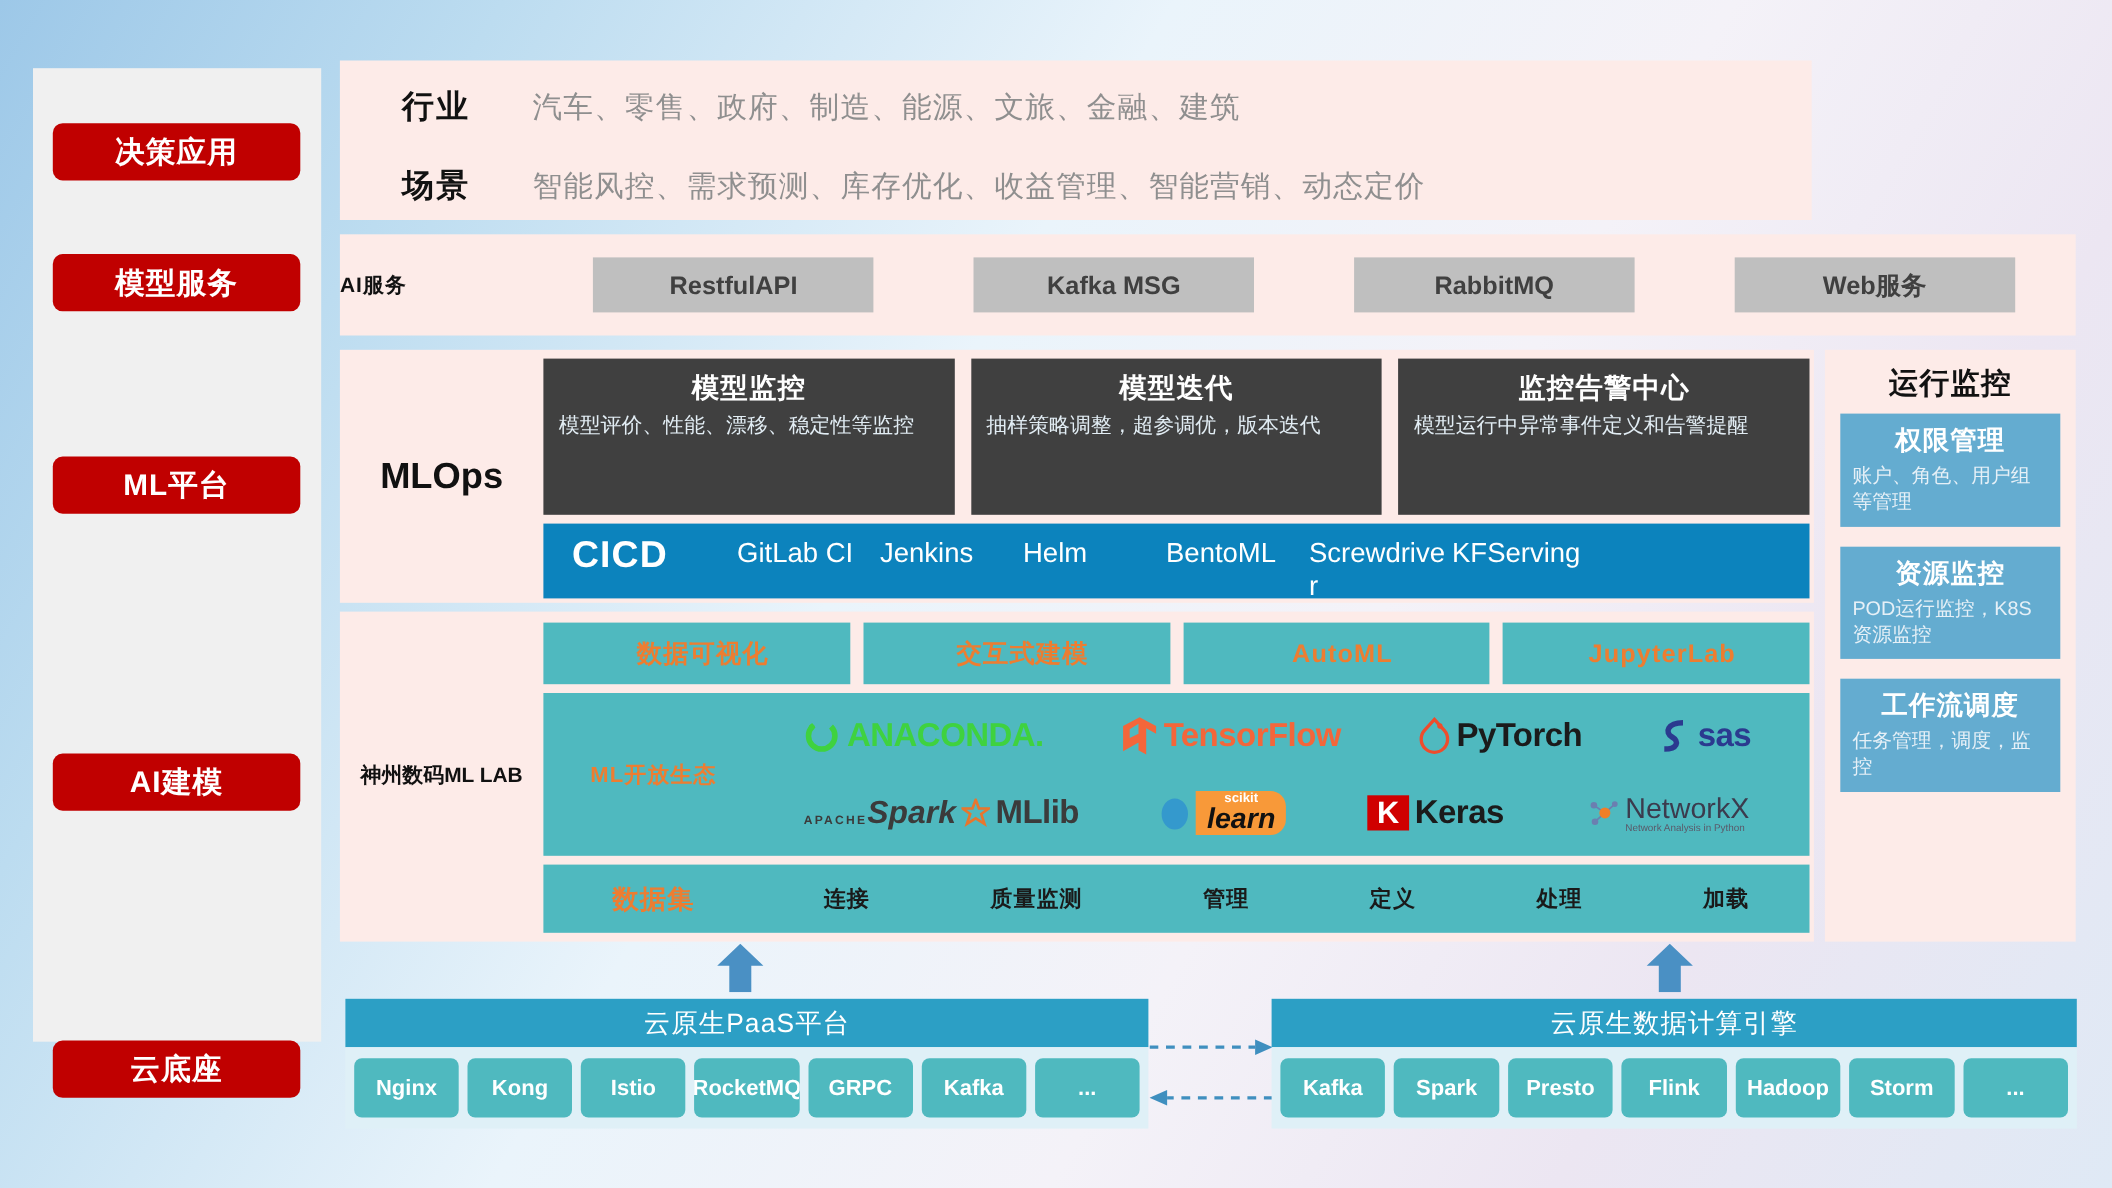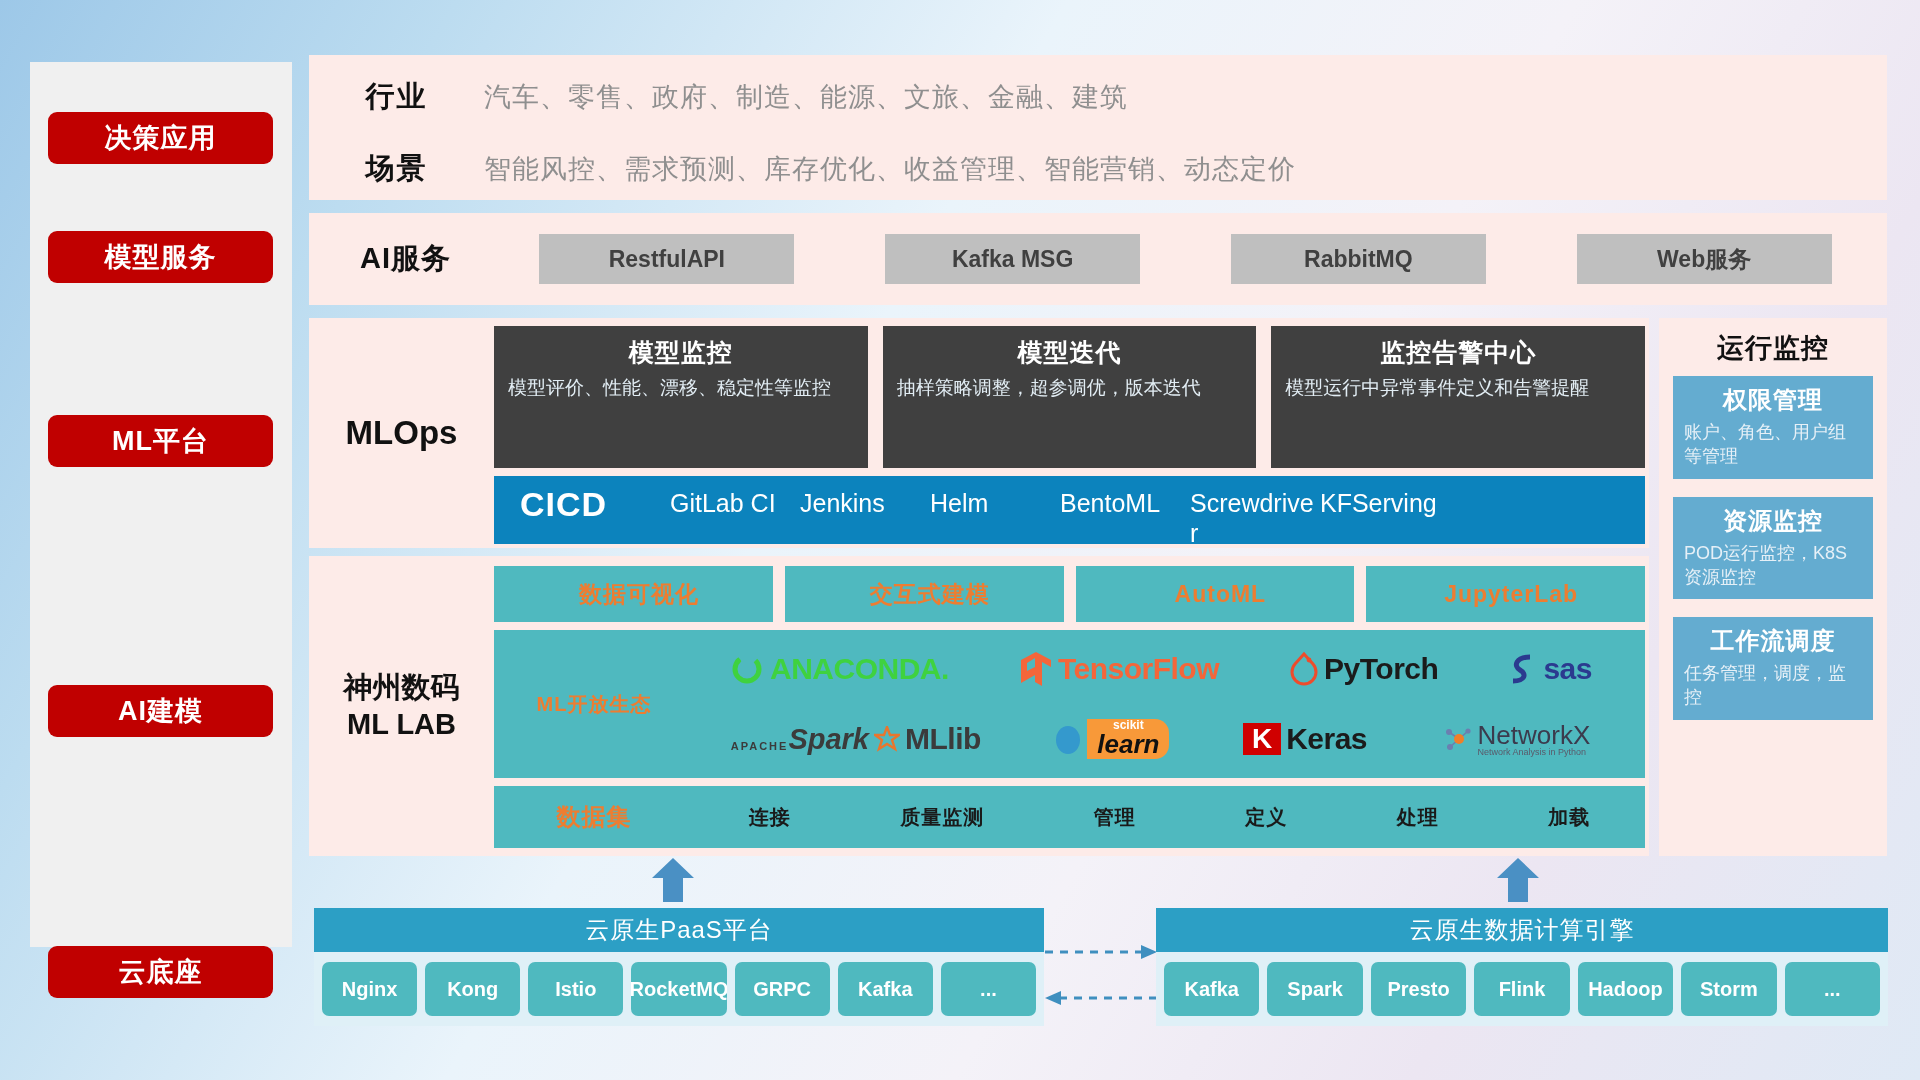--- a/index.html
+++ b/index.html
@@ -22,34 +22,34 @@
     background: #c00000; border-radius: 9px;
     color: #ffffff; font-size: 27px; font-weight: bold;
     display: flex; align-items: center; justify-content: center;
     letter-spacing: 1px;
   }
 
   
   .panel { position: absolute; background: #fdebe8; }
 
   
-  #row-apps { left: 309px; top: 55px; width: 1578px; height: 145px; }
+  #row-apps { left: 309px; top: 55px; width: 1338px; height: 145px; }
   .kv-row { display: flex; align-items: center; height: 72px; }
   .kv-key {
     width: 175px; text-align: center;
     font-size: 29px; font-weight: bold; color: #111; letter-spacing: 2px;
   }
   .kv-val { font-size: 27px; color: #8f8f8f; letter-spacing: 1px; }
 
   
   #row-aisvc { left: 309px; top: 213px; width: 1578px; height: 92px;
                display: flex; align-items: center; }
   #aisvc-label {
-    width: 175px; text-align: center;
-    font-size: 29px; font-weight: bold; color: #111; letter-spacing: 1px; padding-left: 18px;
+    width: 175px; 
+    font-size: 19px; font-weight: bold; color: #111; letter-spacing: 1px;
   }
   #aisvc-items { flex: 1; display: flex; justify-content: space-around; padding: 0 10px; }
   .gray-btn {
     width: 255px; height: 50px; background: #bfbfbf;
     display: flex; align-items: center; justify-content: center;
     font-size: 23px; color: #404040; font-weight: bold;
   }
 
   
   #row-mlops { left: 309px; top: 318px; width: 1340px; height: 230px; }
@@ -83,22 +83,22 @@
   }
   .cicd-item {
     color: #fff; font-size: 25px; width: 130px; flex: none;
     padding-top: 13px; line-height: 1.18; word-break: break-all;
   }
 
   
   #row-mllab { left: 309px; top: 556px; width: 1340px; height: 300px; }
   #mllab-label {
     position: absolute; left: 0; top: 0; width: 185px; height: 100%;
-    display: flex; flex-direction: column; align-items: center; justify-content: center;
-    font-size: 29px; font-weight: bold; color: #111; line-height: 1.28; text-align: center;
+    display: flex; flex-direction: row; align-items: center; justify-content: center;
+    font-size: 19px; font-weight: bold; color: #111; line-height: 1.28; text-align: center;
   }
   #mllab-tabs {
     position: absolute; left: 185px; top: 10px; right: 4px; height: 56px;
     display: flex; gap: 12px;
   }
   .teal-tab {
     flex: 1; background: #4fb9bf; display: flex;
     align-items: center; justify-content: center;
     color: #ed7d31; font-size: 23px; font-weight: bold; letter-spacing: 1px; padding-left: 11px;
   }

